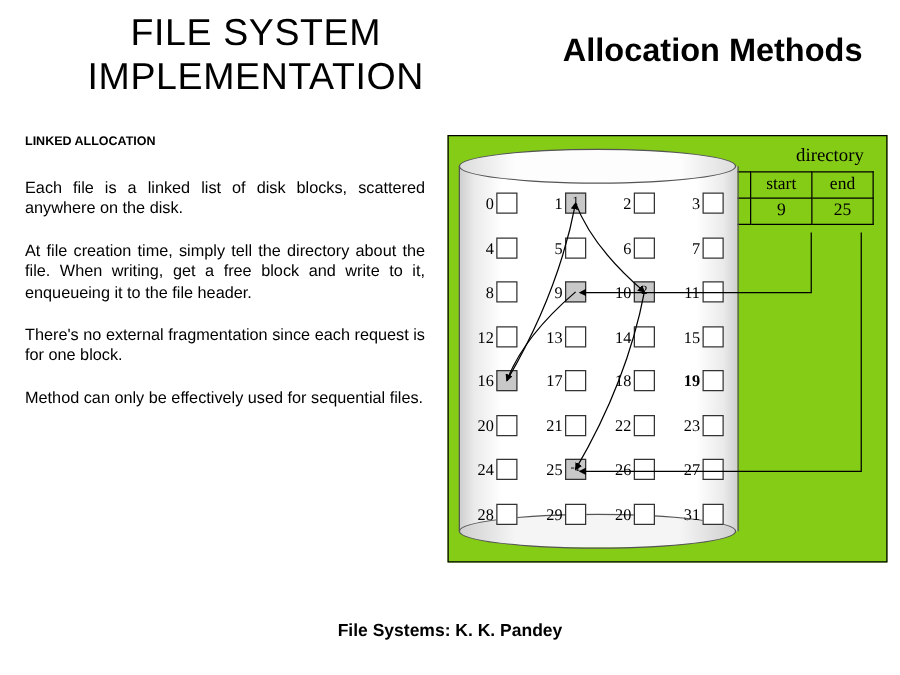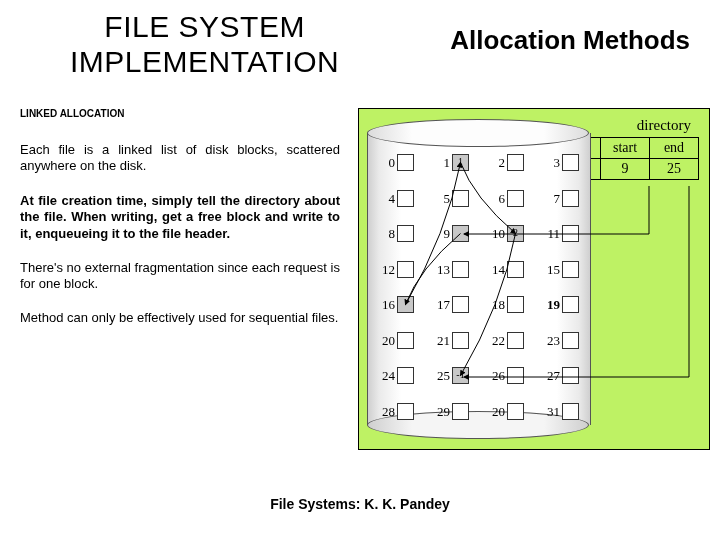--- a/index.html
+++ b/index.html
@@ -38,40 +38,40 @@
   }
   .para {
     position: absolute;
     left: 20px;
     width: 320px;
     font-size: 13px;
     text-align: justify;
     line-height: 1.25;
   }
   .p1 { top: 142px; }
-  .p2 { top: 193px; font-weight: bold; }
+  .p2 { top: 193px; }
   .p3 { top: 260px; }
   .p4 { top: 310px; }
   .footer {
     position: absolute;
     bottom: 28px;
     width: 100%;
     text-align: center;
     font-size: 14px;
     font-weight: bold;
   }
   
   .diagram {
     position: absolute;
     left: 358px;
     top: 108px;
     width: 350px;
     height: 340px;
     border: 1px solid #000;
-    background: #bef264;
+    background: #84cc16;
     font-family: "Times New Roman", serif;
     font-size: 14px;
   }
   
   .cyl {
     position: absolute;
     left: 8px;
     top: 10px;
     width: 222px;
     height: 320px;

